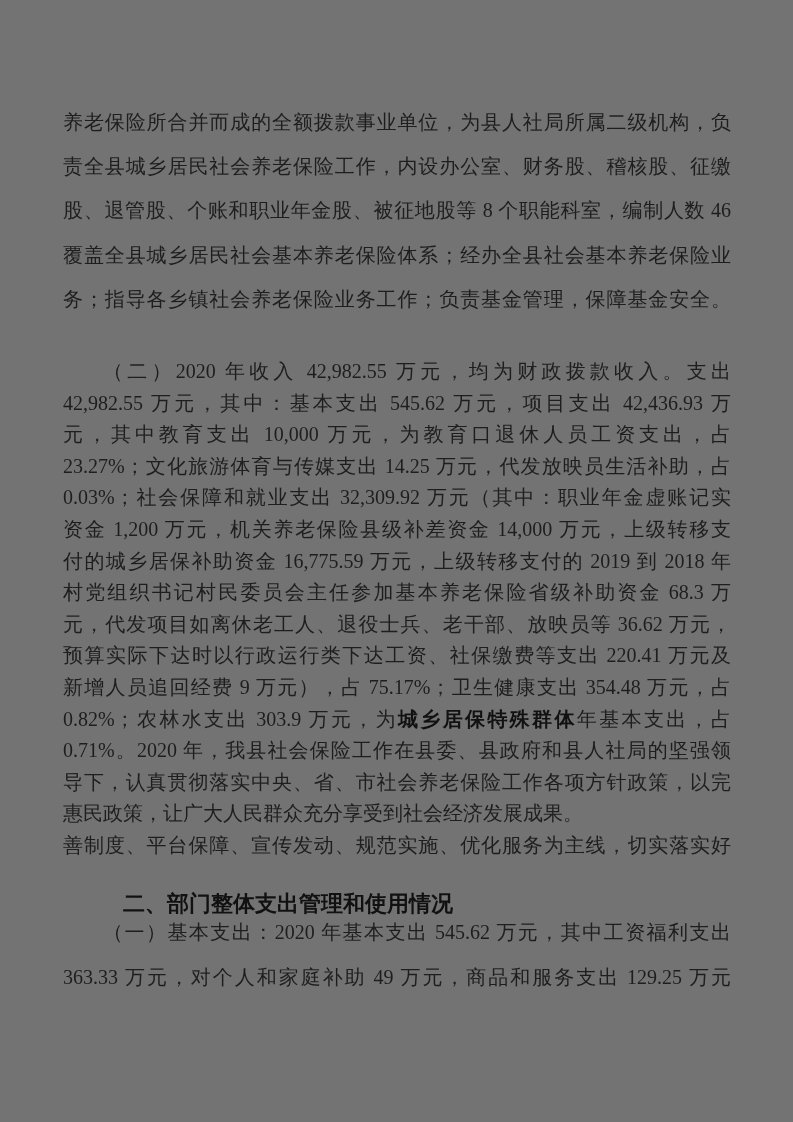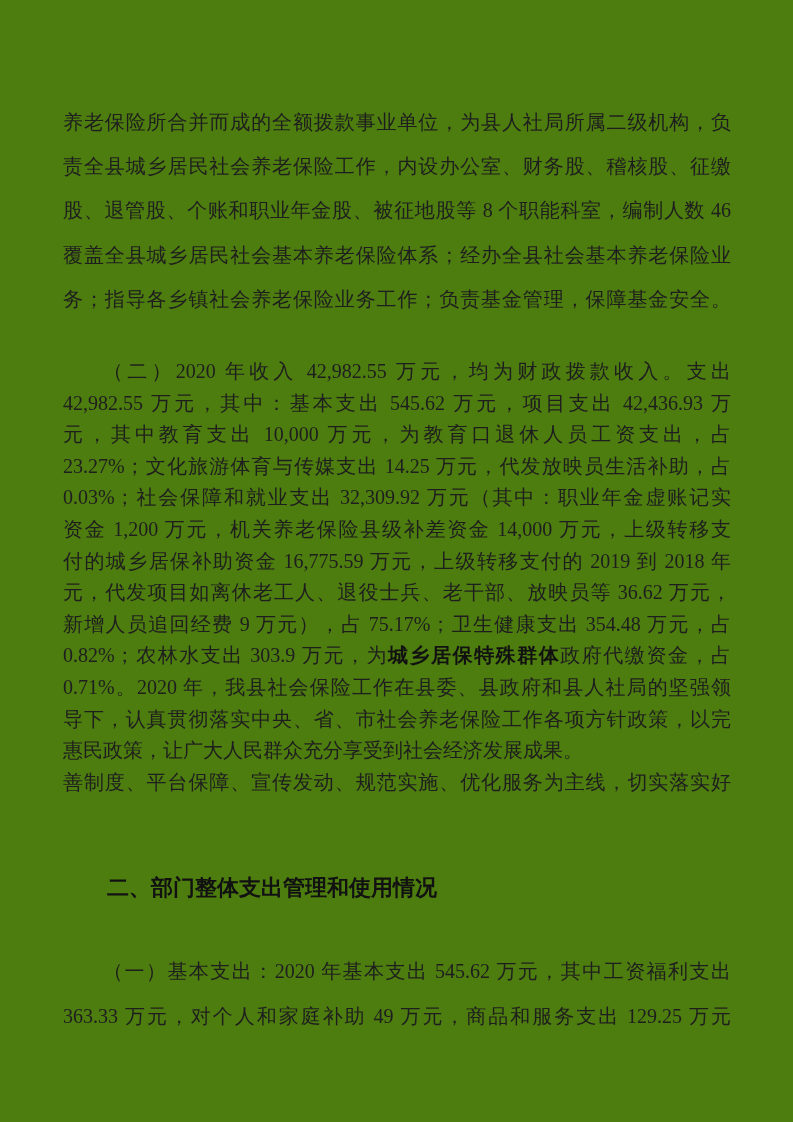--- a/index.html
+++ b/index.html
@@ -4,21 +4,21 @@
 <style>
   html, body {
     margin: 0;
     padding: 0;
     background: #ffffff;
   }
   .page {
     position: relative;
     width: 793px;
     height: 1122px;
-    background: #4d7c0f;
+    background: #737373;
     overflow: hidden;
     font-family: "Liberation Serif", "DejaVu Serif", serif;
     color: #1e1e1e;
   }
   .para {
     position: absolute;
     left: 63px;
     width: 668px;
   }
   .line {
@@ -36,29 +36,29 @@
     top: 100px;
     font-size: 20px;
     line-height: 44.2px;
   }
   .p2 {
     top: 356px;
     font-size: 20px;
     line-height: 31.6px;
   }
   .p3 {
-    top: 949px;
+    top: 910px;
     font-size: 20px;
     line-height: 45px;
   }
   .heading {
     position: absolute;
     left: 63px;
     top: 872px;
-    margin: 0;
+    margin: 16px;
     padding-left: 44px;
     width: 624px;
     font-family: "Liberation Sans", "DejaVu Sans", sans-serif;
     font-weight: bold;
     font-size: 22px;
     line-height: 31px;
     color: #111111;
   }
   .alt {
     font-weight: 700;
@@ -79,23 +79,25 @@
   </div>
 
   <div class="para p2">
     <div class="line ind">（二）2020 年收入 42,982.55 万元，均为财政拨款收入。支出</div>
     <div class="line">42,982.55 万元，其中：基本支出 545.62 万元，项目支出 42,436.93 万</div>
     <div class="line">元，其中教育支出 10,000 万元，为教育口退休人员工资支出，占</div>
     <div class="line">23.27%；文化旅游体育与传媒支出 14.25 万元，代发放映员生活补助，占</div>
     <div class="line">0.03%；社会保障和就业支出 32,309.92 万元（其中：职业年金虚账记实</div>
     <div class="line">资金 1,200 万元，机关养老保险县级补差资金 14,000 万元，上级转移支</div>
     <div class="line">付的城乡居保补助资金 16,775.59 万元，上级转移支付的 2019 到 2018 年</div>
+    <div class="line">村党组织书记村民委员会主任参加基本养老保险省级补助资金 68.3 万</div>
     <div class="line">元，代发项目如离休老工人、退役士兵、老干部、放映员等 36.62 万元，</div>
+    <div class="line">预算实际下达时以行政运行类下达工资、社保缴费等支出 220.41 万元及</div>
     <div class="line">新增人员追回经费 9 万元），占 75.17%；卫生健康支出 354.48 万元，占</div>
-    <div class="line"><span>0.82%；农林水支出 303.9 万元，为</span><span class="alt">城乡居保特殊群体</span><span>政府代缴资金，占</span></div>
+    <div class="line"><span>0.82%；农林水支出 303.9 万元，为</span><span class="alt">城乡居保特殊群体</span><span>年基本支出，占</span></div>
     <div class="line">0.71%。2020 年，我县社会保险工作在县委、县政府和县人社局的坚强领</div>
     <div class="line">导下，认真贯彻落实中央、省、市社会养老保险工作各项方针政策，以完</div>
     <div class="line last">惠民政策，让广大人民群众充分享受到社会经济发展成果。</div>
     <div class="line">善制度、平台保障、宣传发动、规范实施、优化服务为主线，切实落实好</div>
   </div>
 
   <h2 class="heading">二、部门整体支出管理和使用情况</h2>
 
   <div class="para p3">
     <div class="line ind">（一）基本支出：2020 年基本支出 545.62 万元，其中工资福利支出</div>

